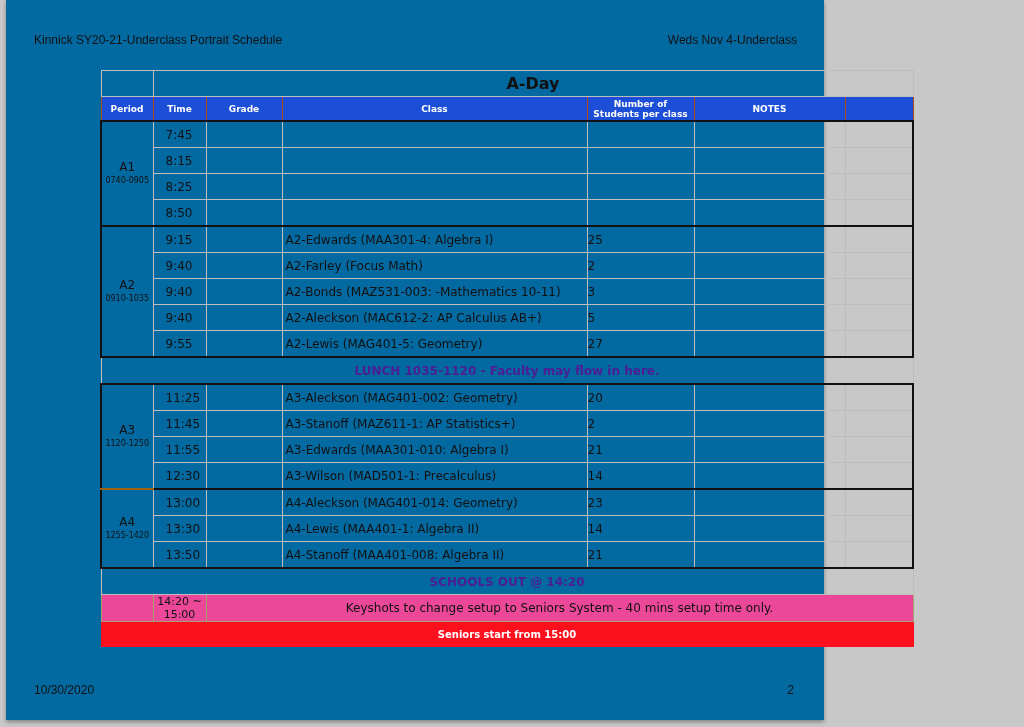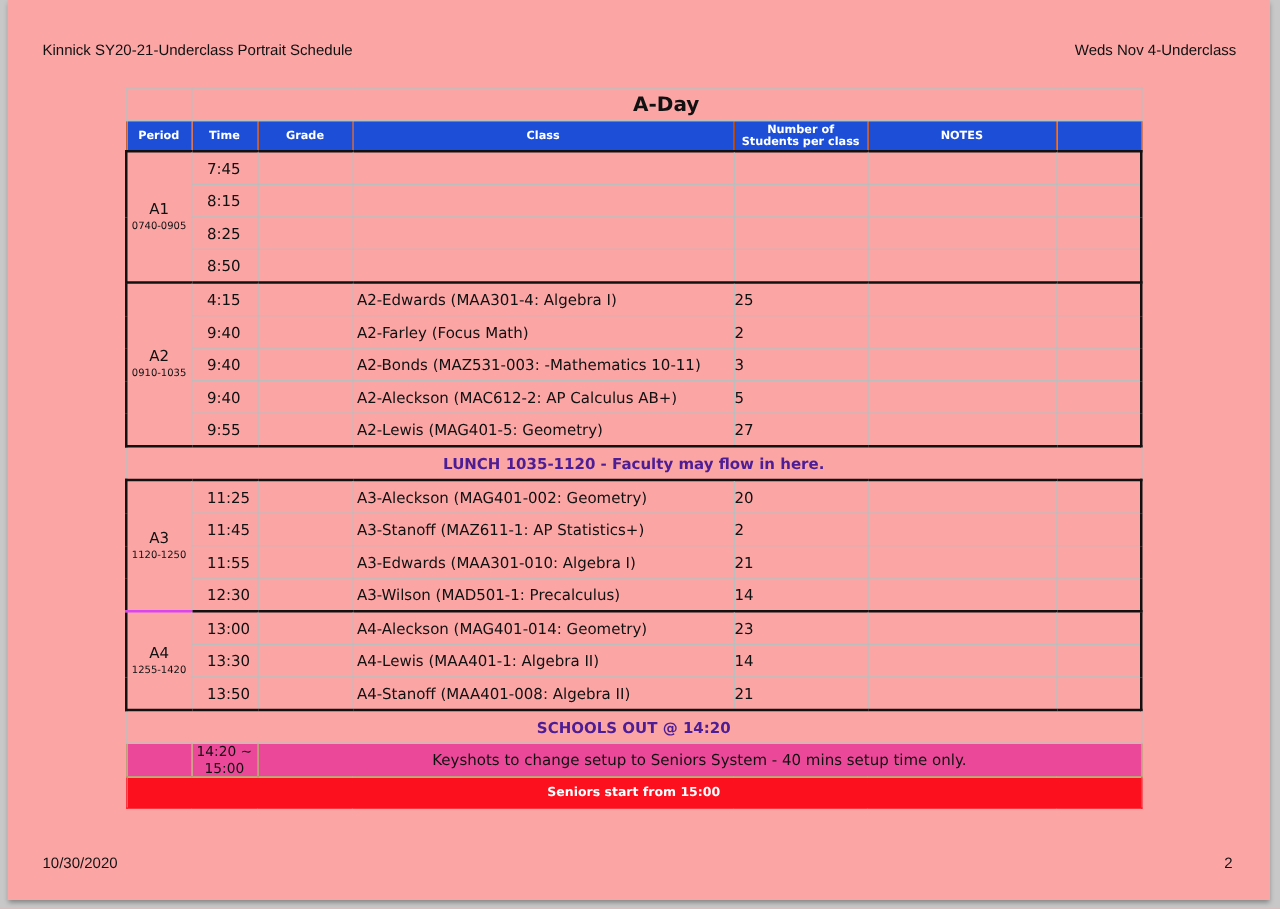--- a/index.html
+++ b/index.html
@@ -1,21 +1,21 @@
 <!DOCTYPE html>
 <html><head>
 <meta charset="utf-8">
 <style>
   html, body { margin:0; padding:0; }
   body {
     width:1024px; height:727px; background:#c8c8c8; position:relative; overflow:hidden;
     font-family:"DejaVu Sans", sans-serif;
   }
   .page {
-    position:absolute; left:6px; top:0; width:1010px; height:720px; background:#fca5a5;
+    position:absolute; left:6px; top:0; width:818px; height:720px; background:#0369a1;
     box-shadow: 0 2px 4px rgba(0,0,0,0.35);
   }
   .hdr-left, .hdr-right, .ftr-left, .ftr-right {
     position:absolute; font-family:"Liberation Sans", sans-serif; font-size:12px; color:#111;
   }
   .hdr-left { left:28px; top:33px; }
   .hdr-right { right:27px; top:33px; }
   .ftr-left { left:28px; top:683px; }
   .ftr-right { right:30px; top:683px; }
 
@@ -105,21 +105,21 @@
       <tr class="grp-bot">
         <td class="time">8:50</td>
         <td></td>
         <td class="cls"></td>
         <td class="num"></td>
         <td></td>
         <td class="rb"></td>
       </tr>
       <tr class="grp-top">
         <td class="per lb grp-bot-cell" rowspan="5" style="border-bottom:2px solid #111"><span>A2</span><span class="sub">0910-1035</span></td>
-        <td class="time">4:15</td>
+        <td class="time">9:15</td>
         <td></td>
         <td class="cls">A2-Edwards (MAA301-4: Algebra I)</td>
         <td class="num">25</td>
         <td></td>
         <td class="rb"></td>
       </tr>
       <tr class="">
         <td class="time">9:40</td>
         <td></td>
         <td class="cls">A2-Farley (Focus Math)</td>
@@ -148,21 +148,21 @@
         <td></td>
         <td class="cls">A2-Lewis (MAG401-5: Geometry)</td>
         <td class="num">27</td>
         <td></td>
         <td class="rb"></td>
       </tr>
       <tr>
         <td class="banner" colspan="7">LUNCH 1035-1120 - Faculty may flow in here.</td>
       </tr>
       <tr class="grp-top">
-        <td class="per lb grp-bot-cell" rowspan="4" style="border-bottom:2px solid #d946ef"><span>A3</span><span class="sub">1120-1250</span></td>
+        <td class="per lb grp-bot-cell" rowspan="4" style="border-bottom:2px solid #a16207"><span>A3</span><span class="sub">1120-1250</span></td>
         <td class="time">11:25</td>
         <td></td>
         <td class="cls">A3-Aleckson (MAG401-002: Geometry)</td>
         <td class="num">20</td>
         <td></td>
         <td class="rb"></td>
       </tr>
       <tr class="">
         <td class="time">11:45</td>
         <td></td>

